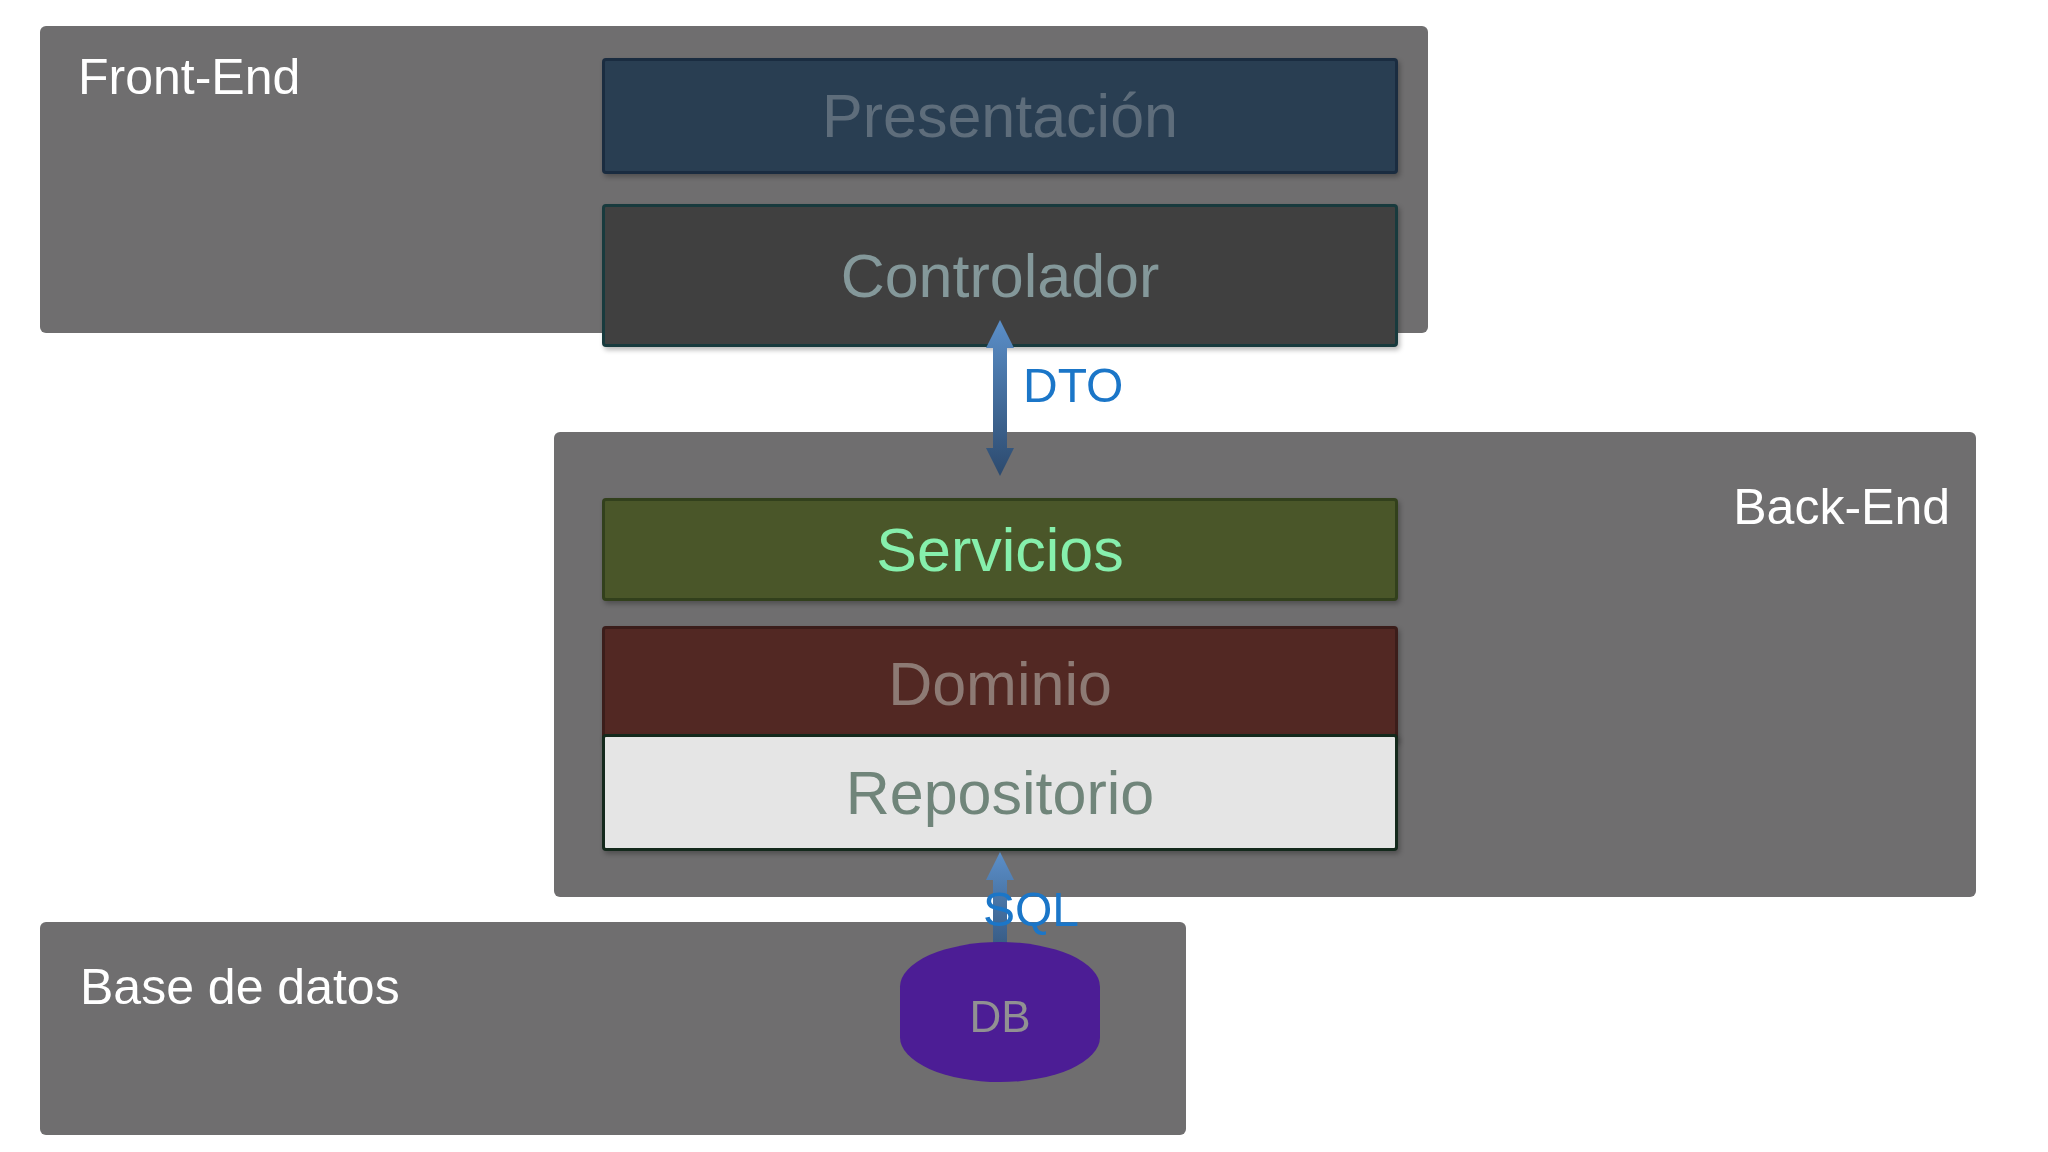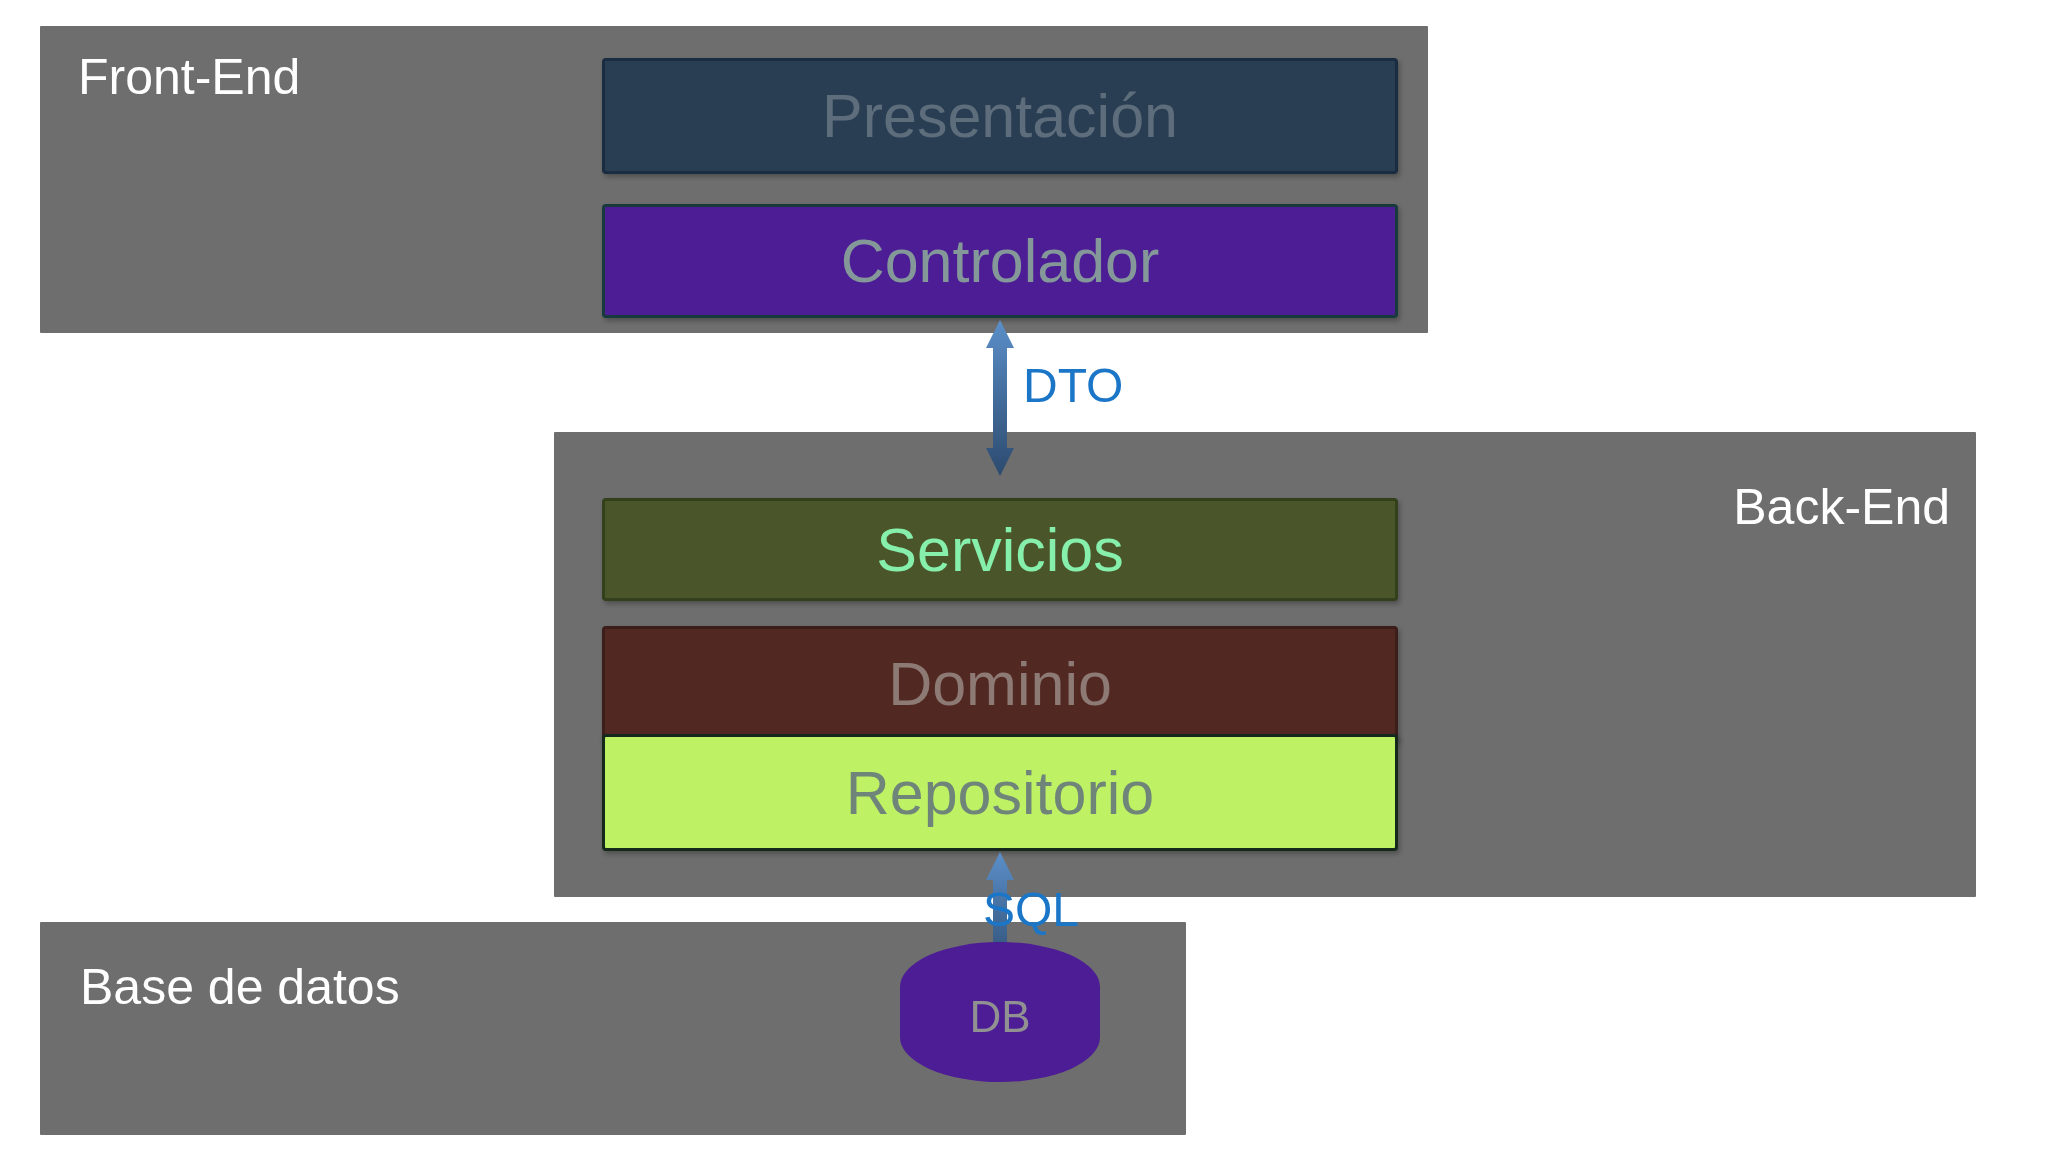--- a/index.html
+++ b/index.html
@@ -11,21 +11,21 @@
   .canvas {
     position: relative;
     width: 2048px;
     height: 1152px;
     background: #ffffff;
     overflow: hidden;
   }
   .container {
     position: absolute;
     background: #6f6e6f;
-    border-radius: 1px;
+    border-radius: 6px;
   }
   .container-label {
     position: absolute;
     color: #ffffff;
     font-size: 50px;
     line-height: 1.1;
     white-space: nowrap;
   }
   #frontend-container { left: 40px; top: 26px; width: 1388px; height: 307px; }
   #frontend-container .container-label { left: 38px; top: 24px; }
@@ -47,42 +47,42 @@
     border-radius: 4px;
     box-shadow: 2px 3px 5px rgba(0,0,0,0.28);
   }
   #layer-presentacion {
     left: 562px; top: 32px; height: 116px;
     background: #293e52;
     border: 3px solid #1a2c40;
     color: #5e6d7b;
   }
   #layer-controlador {
-    left: 562px; top: 178px; height: 114px;
-    background: #4c1d95;
+    left: 562px; top: 178px; height: 143px;
+    background: #404040;
     border: 3px solid #183a3d;
     color: #84989a;
   }
   #layer-servicios {
     left: 48px; top: 46px; height: 103px;
     background: #4a5629;
     border: 3px solid #32401c;
     color: #86efac;
     margin-top: 20px;
   }
   #layer-dominio {
     left: 48px; top: 174px; height: 116px;
     background: #522823;
     border: 3px solid #3b1d1a;
     color: #8d7a74;
     margin-top: 20px;
   }
   #layer-repositorio {
     left: 48px; top: 302px; height: 117px;
-    background: #bef264;
+    background: #e5e5e5;
     border: 3px solid #14291c;
     color: #70857a;
   }
 
   .arrow {
     position: absolute;
     left: 985px;
   }
   #dto-arrow { top: 320px; }
   #sql-arrow { top: 852px; }

